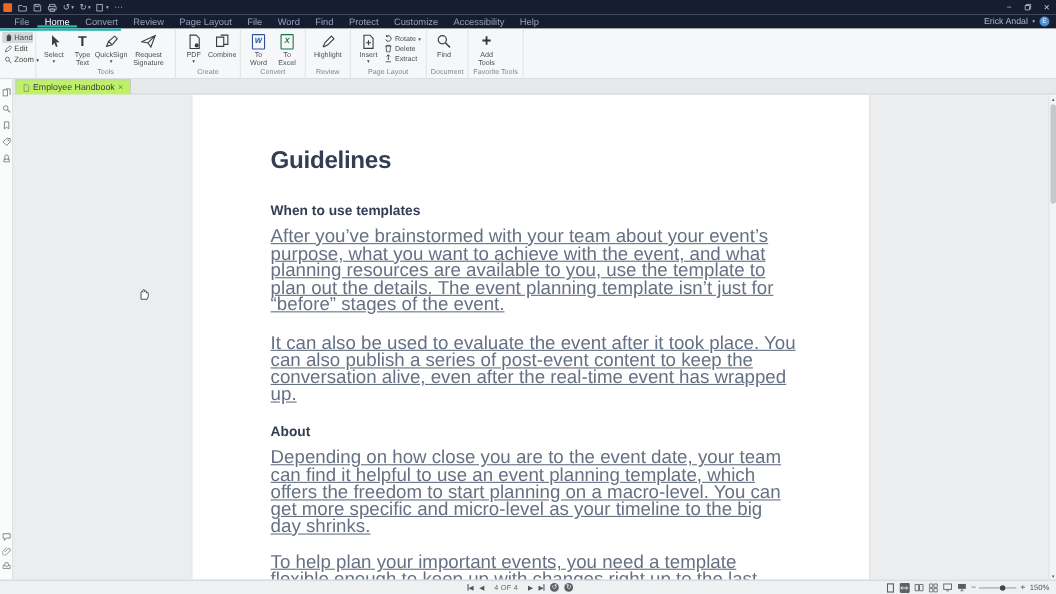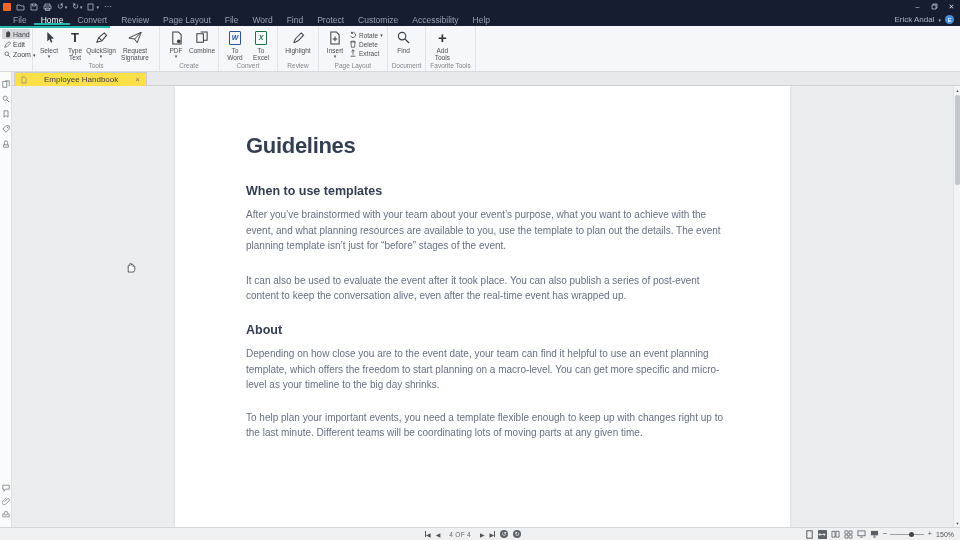--- a/index.html
+++ b/index.html
@@ -40,36 +40,36 @@
   .plus { font-size:15px; font-weight:bold; color:#333; line-height:13px; }
   .doc-badge { width:12px; height:14px; border:1px solid currentColor; border-radius:1px; display:flex; align-items:center; justify-content:center; font-size:7px; font-weight:bold; }
   .doc-badge.word { color:#2a5699; }
   .doc-badge.excel { color:#1e7145; }
   .smallstack { display:flex; flex-direction:column; justify-content:flex-start; gap:1px; padding-top:3px; }
   .sitem { display:flex; align-items:center; gap:2px; font-size:6.5px; color:#4a4f57; }
   .sitem .caret { font-size:5px; color:#555; }
 
   
   .tabbar { position:absolute; left:12px; top:72px; width:948px; height:14px; background:#e7e9ea; border-bottom:1px solid #cfd2d5; }
-  .tab { position:absolute; left:2px; top:0; height:14px; background:#fde047; border:1px solid #c8cbcf; border-bottom:none; display:flex; align-items:center; gap:17px; padding:0 6px; font-size:8px; color:#3a4150; }
+  .tab { position:absolute; left:2px; top:0; height:14px; background:#bef264; border:1px solid #c8cbcf; border-bottom:none; display:flex; align-items:center; gap:3px; padding:0 6px; font-size:8px; color:#3a4150; }
   .tab-close { color:#6b7280; font-size:8px; }
 
   
   .sidebar { position:absolute; left:0; top:72px; width:12px; height:455px; background:#fafbfb; border-right:1px solid #dddfe2; display:flex; flex-direction:column; align-items:center; padding:8px 0 4px 0; }
   .sb-ic { width:8px; height:8px; margin-bottom:7px; color:#75797f; }
   .sb-spacer { flex:1; }
   .sb-ic.b { margin-bottom:5px; }
 
   
   .canvas { position:absolute; left:12px; top:86px; width:941px; height:441px; background:#ebedee; overflow:hidden; }
   .page { position:absolute; left:163px; top:0; width:615px; height:441px; background:#ffffff; box-shadow:0 0 3px rgba(0,0,0,0.10); }
   .page-inner { padding:47px 46px 0 71px; }
   .doc-h1 { font-size:22px; font-weight:bold; color:#333e52; letter-spacing:-0.3px; margin-bottom:25px; }
   .doc-h2 { font-size:12.5px; font-weight:bold; color:#333e52; margin-bottom:9px; }
-  .doc-p { font-size:10px; line-height:15.6px; color:#667083; margin-bottom:17px; width:478px; }
+  .doc-p { font-size:17px; line-height:15.6px; color:#667083; margin-bottom:17px; width:478px;text-decoration:underline; }
   .doc-p.sp { margin-bottom:19px; }
   .doc-h2.mt { margin-top:1px; }
   .hand-cursor { position:absolute; left:113px; top:175px; color:#3a3f46; }
 
   
   .vscroll { position:absolute; right:0; top:86px; width:7px; height:441px; background:#f3f4f5; border-left:1px solid #e0e2e4; }
   .vs-arrow { width:7px; height:8px; display:flex; align-items:center; justify-content:center; font-size:4px; color:#555; }
   .vs-thumb { position:absolute; left:1px; top:9px; width:5px; height:90px; background:#c4c7cb; border-radius:2px; }
   .vs-arrow.bottom { position:absolute; bottom:0; }
 

